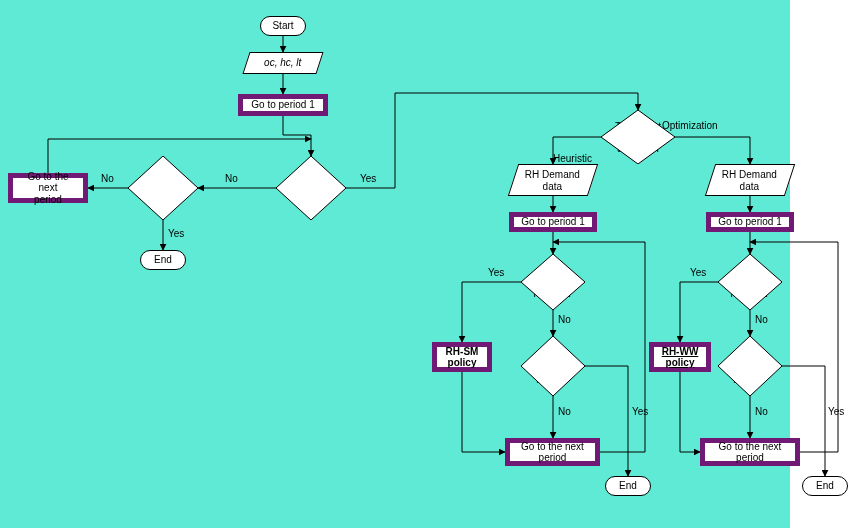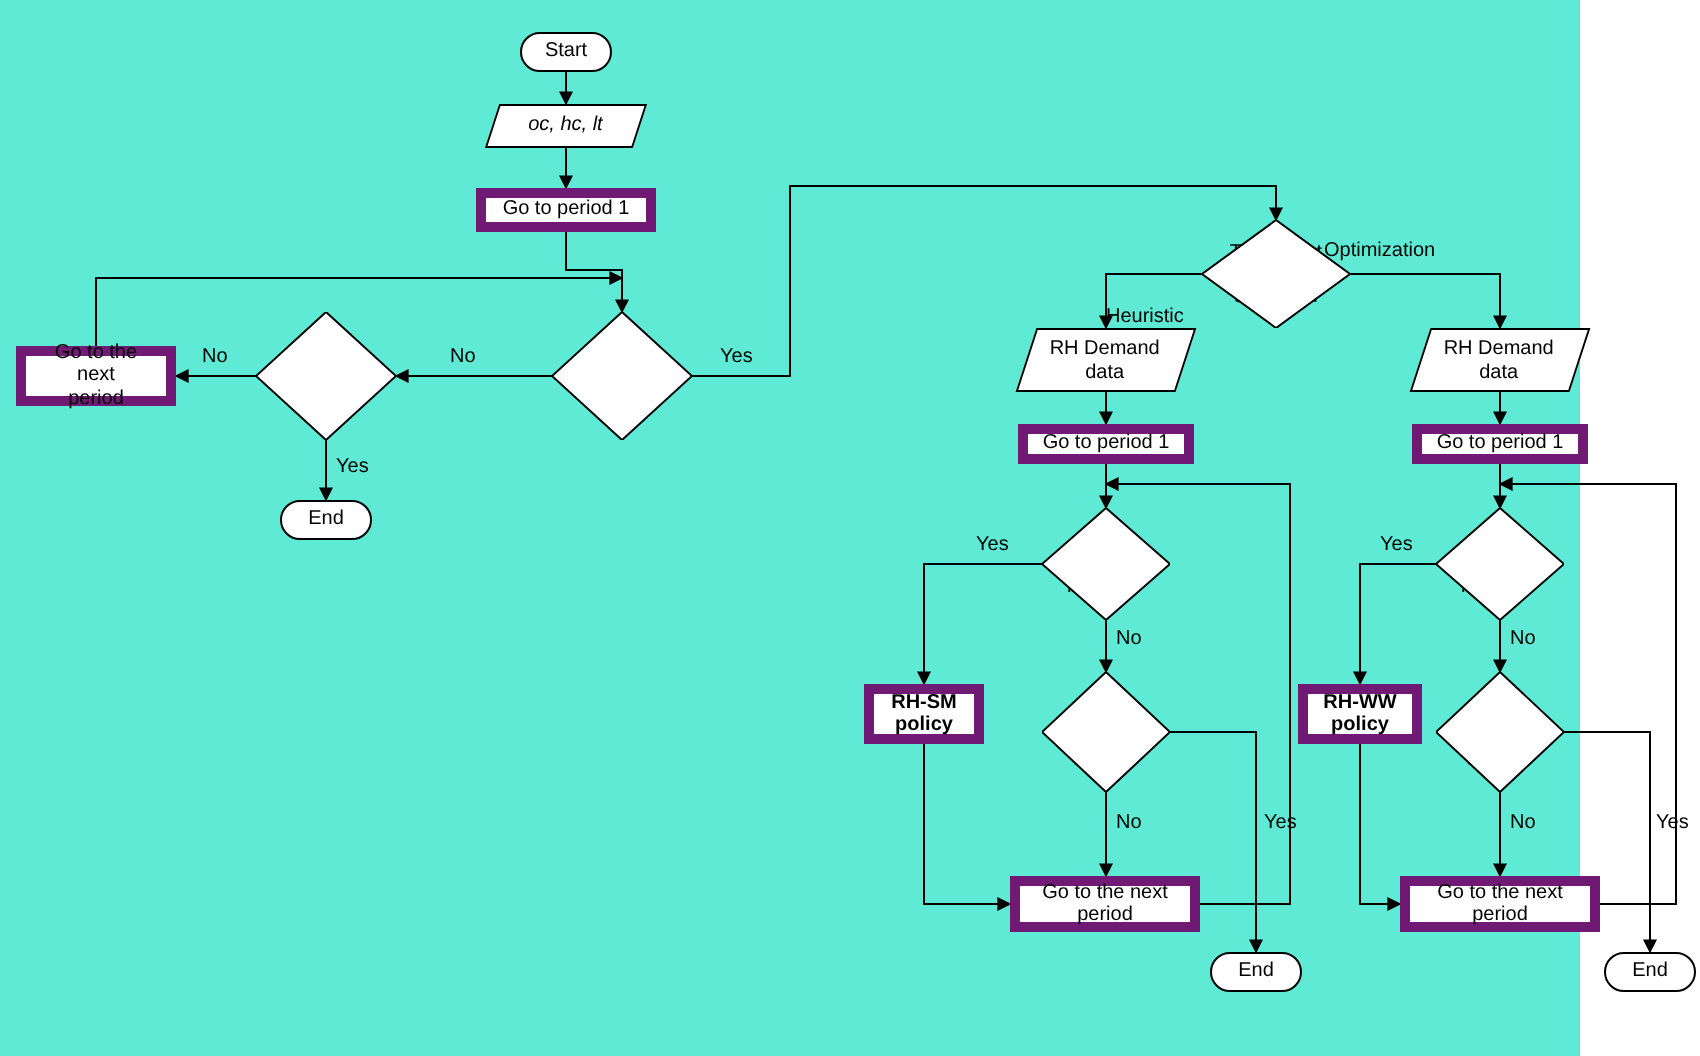--- a/index.html
+++ b/index.html
@@ -213,21 +213,21 @@
     <span>Go to period 1</span>
   </div>
 
   <div class="decision" style="left:718px; top:254px; width:64px; height:56px;">
     <svg width="64" height="56">
         <polygon points="32,0 64,28 32,56 0,28" fill="#fff" stroke="#000"></polygon>
       </svg>
     <div class="diamond">Is<br>inventory<br>needed?</div>
   </div>
 
-  <div class="node process bold" style="left:649px; top:342px; width:62px; height:30px;">
+  <div class="node process bold" style="left:649px; top:342px; width:62px; height:30px;text-decoration:underline;">
     <span>RH-WW<br>policy</span>
   </div>
 
   <div class="decision" style="left:718px; top:336px; width:64px; height:60px;">
     <svg width="64" height="60">
         <polygon points="32,0 64,30 32,60 0,30" fill="#fff" stroke="#000"></polygon>
       </svg>
     <div class="diamond">Is it the<br>last<br>period?</div>
   </div>
 

